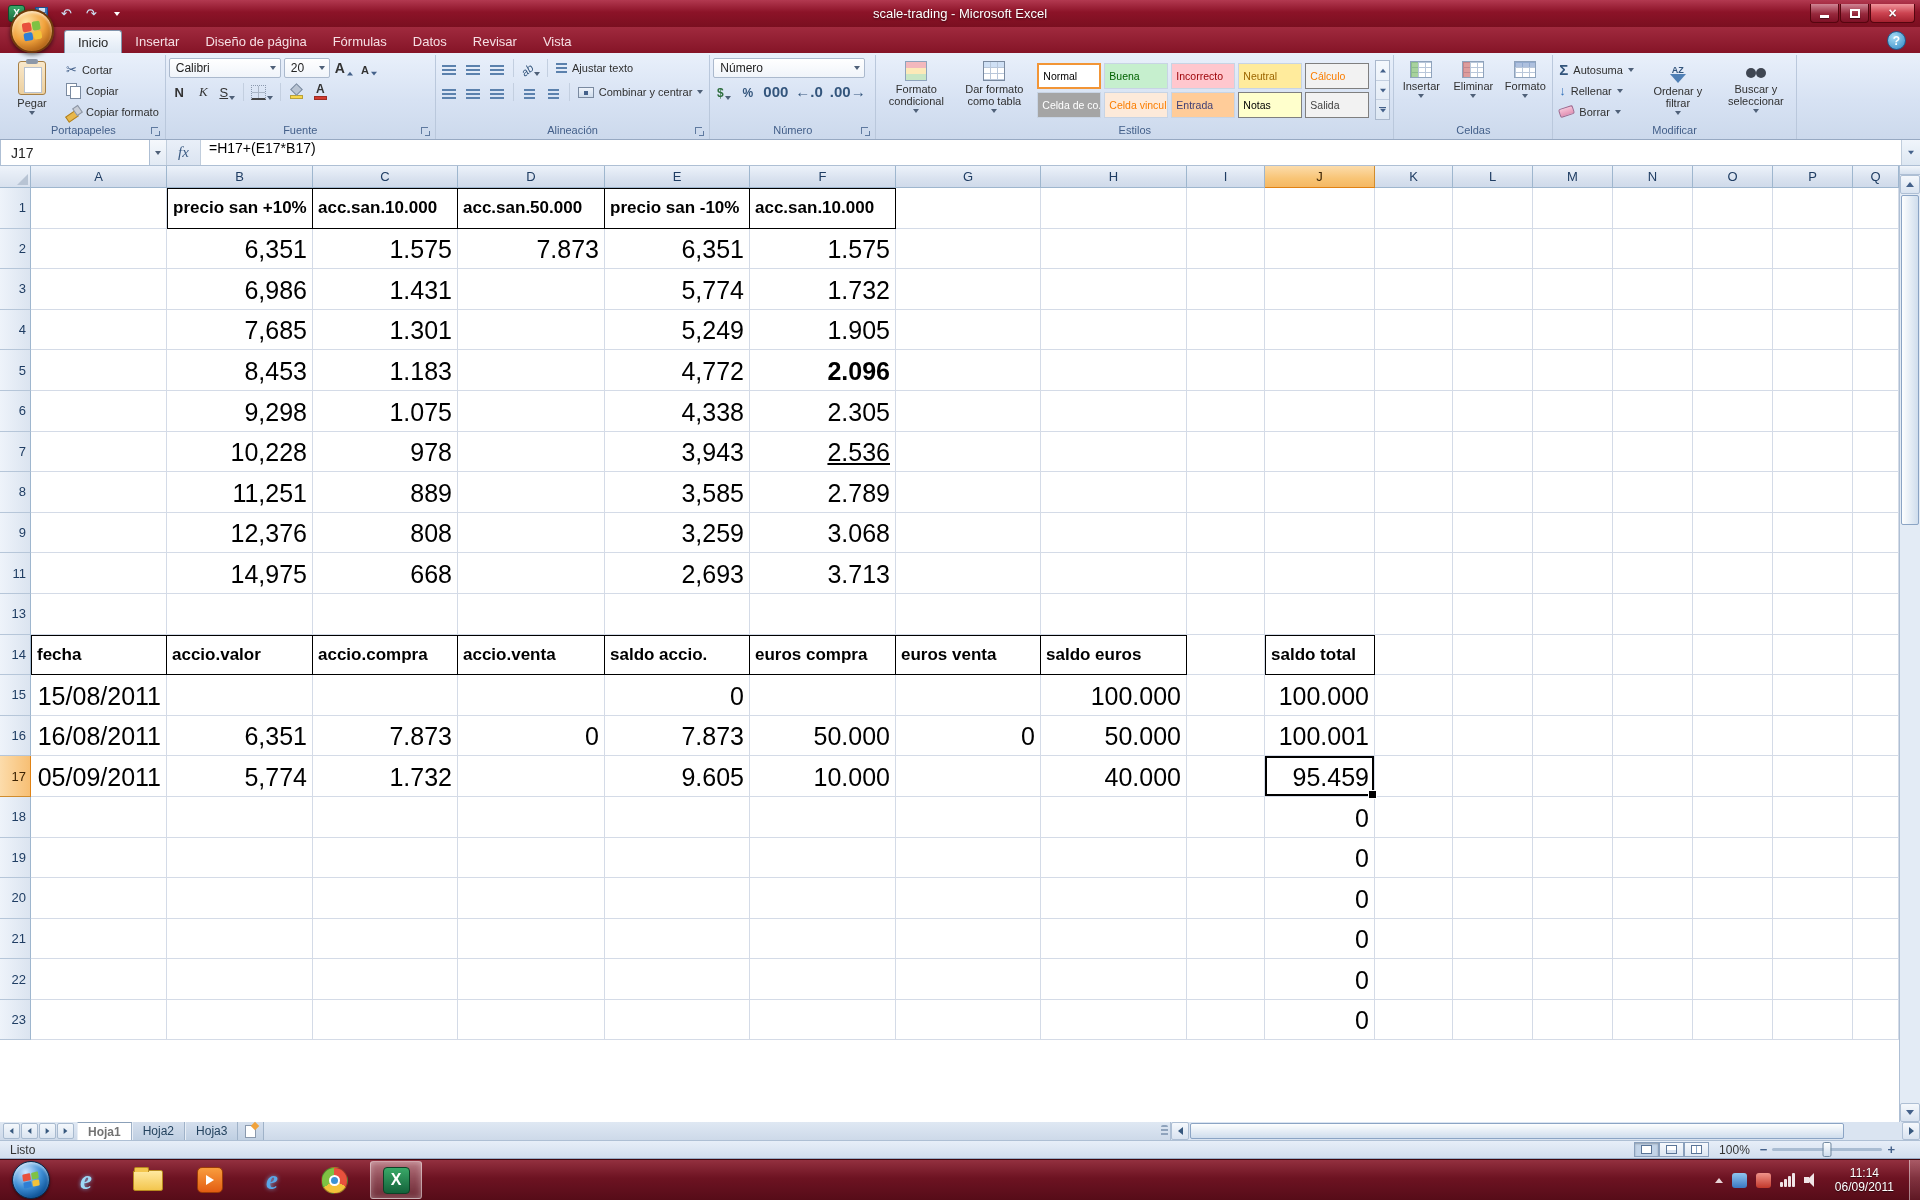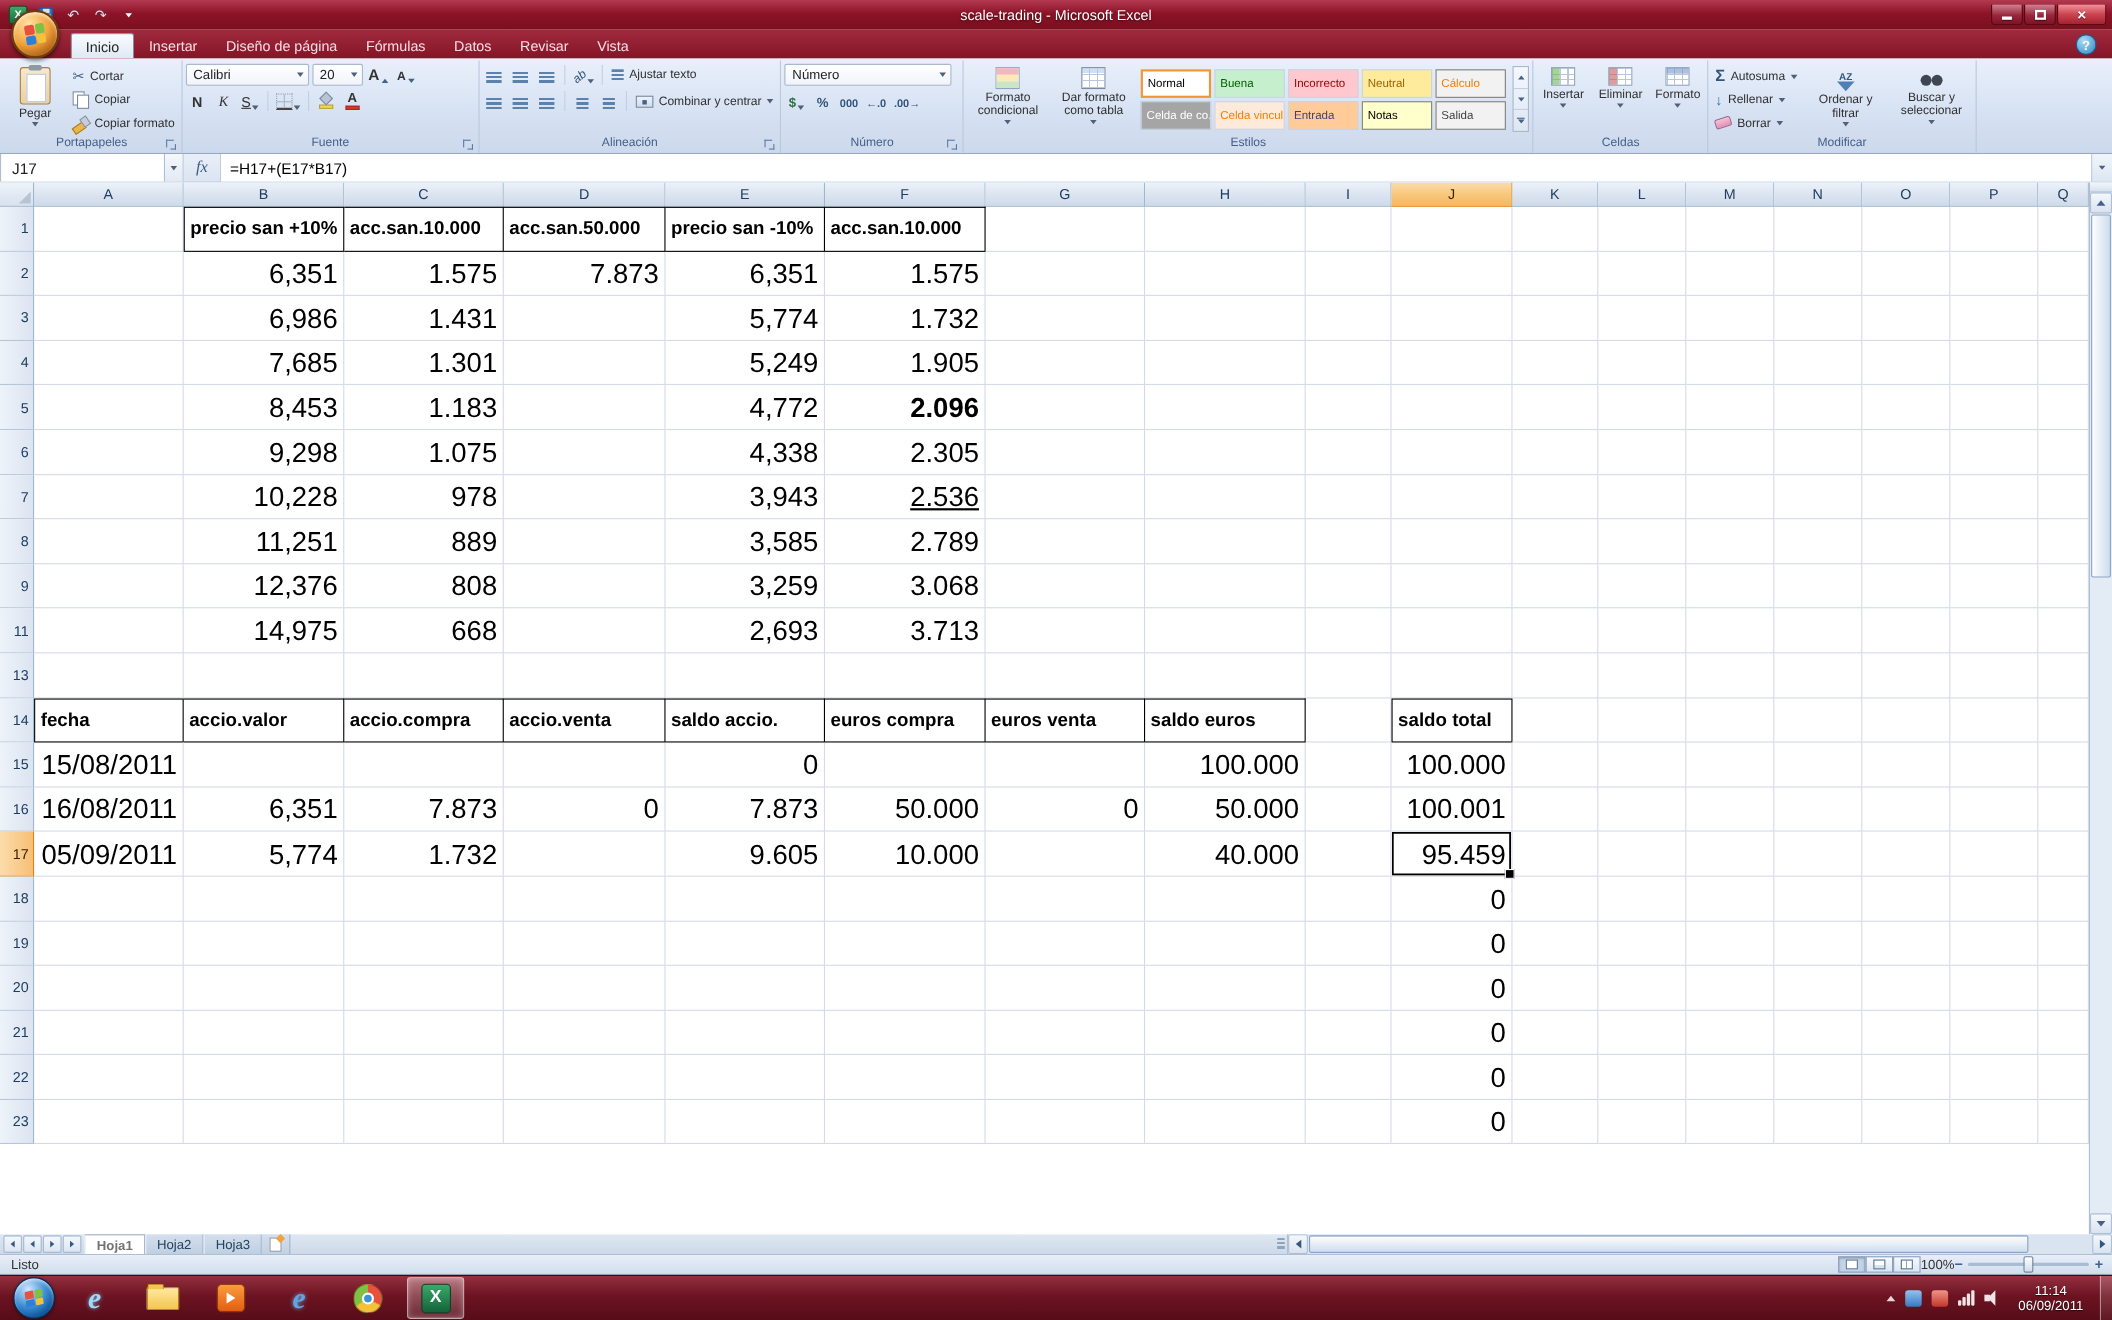--- a/index.html
+++ b/index.html
@@ -87,21 +87,21 @@
 .fcA{font-size:12px;font-weight:bold;color:#333;line-height:11px;}
 .cbar{width:13px;height:4px;display:block;border:1px solid rgba(0,0,0,.25);}
 
 .alicon{width:14px;height:11px;display:block;background:repeating-linear-gradient(to bottom,#5b81ad 0 2px,transparent 2px 4px);}
 .alicon.short{background:repeating-linear-gradient(to bottom,#5b81ad 0 2px,transparent 2px 4px);width:11px;}
 .orienticon{font-size:11px;color:#33557c;transform:rotate(-40deg);display:inline-block;font-style:italic;}
 .mergeicon{width:16px;height:11px;border:1px solid #7a8aa0;background:linear-gradient(#eef3fa,#cfdcec);position:relative;display:block;}
 .mergeicon::after{content:'';position:absolute;left:5px;top:3px;width:4px;height:4px;background:#44618a;}
 
 .numglyph{font-size:12px;font-weight:bold;color:#2e6e3e;}
-.decglyph{font-size:10px;font-weight:bold;color:#33557c;letter-spacing:0;}
+.decglyph{font-size:15px;font-weight:bold;color:#33557c;letter-spacing:0;}
 
 .cficon{width:22px;height:20px;border:1px solid #8fa3bc;display:grid;grid-template-rows:1fr 1fr 1fr;background:#fff;}
 .cficon span:nth-child(1){background:#f3b8bd;}
 .cficon span:nth-child(2){background:#fde9b8;}
 .cficon span:nth-child(3){background:#c9e6c5;}
 .tblicon{width:22px;height:20px;border:1px solid #7a8aa0;background:linear-gradient(#cfe0f5 0 26%,#ffffff 26%),#fff;position:relative;display:block;}
 .tblicon::before{content:'';position:absolute;inset:0;background:repeating-linear-gradient(to right,transparent 0 6px,#b9c7da 6px 7px);}
 .tblicon::after{content:'';position:absolute;inset:0;background:repeating-linear-gradient(to bottom,transparent 0 5px,#b9c7da 5px 6px);}
 .gallery{display:grid;grid-template-columns:repeat(5,64px);grid-auto-rows:26px;gap:3px;align-content:center;padding:0 2px;}
 .chip{font-size:10.5px;display:flex;align-items:center;padding:0 4px;border:1px solid #c8d4e4;white-space:nowrap;overflow:hidden;background:#fff;}
@@ -128,21 +128,21 @@
 .binoc::before,.binoc::after{content:'';position:absolute;top:3px;width:10px;height:10px;border-radius:50%;background:#3f4652;}
 .binoc::before{left:0;}
 .binoc::after{right:0;}
 
 
 .formulabar{height:26px;flex:0 0 26px;background:linear-gradient(#e9eff8,#dbe4f1);border-bottom:1px solid #aebfd4;display:flex;align-items:stretch;}
 .namebox{width:150px;background:#fff;border:1px solid #aebfd4;border-top:none;border-bottom:none;display:flex;align-items:center;padding-left:10px;font-size:14px;color:#222;}
 .nb-arrow{width:17px;display:flex;align-items:center;justify-content:center;border-right:1px solid #c0cddc;background:linear-gradient(#f5f8fc,#e2eaf4);}
 .fxbtn{width:34px;display:flex;align-items:center;justify-content:center;border-right:1px solid #c0cddc;}
 .fx{font-family:"Liberation Serif",serif;font-style:italic;font-size:15px;color:#3a5a82;}
-.formula-field{flex:1;background:#fff;display:flex;align-items:center;padding-left:8px;font-size:14px;color:#000;}
+.formula-field{flex:1;background:#fff;display:flex;align-items:flex-start;padding-left:8px;font-size:14px;color:#000;}
 .fb-expand{width:19px;display:flex;align-items:center;justify-content:center;background:linear-gradient(#f0f5fb,#dde7f2);border-left:1px solid #c0cddc;}
 
 
 .sheetarea{height:956px;flex:0 0 956px;position:relative;background:#fff;overflow:hidden;}
 #grid{width:1899px;}
 .colhdr-row{display:flex;height:22px;}
 .corner{width:31px;background:linear-gradient(#eef3fa,#d8e1ee);border-right:1px solid #9eb6ce;border-bottom:1px solid #9eb6ce;position:relative;}
 .corner::after{content:'';position:absolute;right:2px;bottom:2px;width:0;height:0;border-bottom:11px solid #b8c4d4;border-left:11px solid transparent;}
 .colhdr{height:22px;display:flex;align-items:center;justify-content:center;font-size:13px;color:#1f3d63;background:linear-gradient(#ecf2fa,#d9e2ef 60%,#cfdaea);border-right:1px solid #9eb6ce;border-bottom:1px solid #9eb6ce;}
 .colhdr-sel{background:linear-gradient(#fcdcab,#f8c475 60%,#f5b863);border-right:1px solid #d08c2e;border-bottom:1px solid #e08214;color:#3b2304;}
@@ -176,21 +176,21 @@
 .tabfill{flex:1;}
 .tabsplit{width:7px;background:repeating-linear-gradient(to bottom,#8fa3bc 0 2px,transparent 2px 4px);margin:3px 2px;border-radius:2px;}
 .hscroll{width:750px;display:flex;align-items:stretch;background:#dae4f1;border-left:1px solid #aebfd4;}
 .hscroll .sbtn{width:18px;height:auto;}
 .htrack{flex:1;padding:1px;}
 .hthumb{height:100%;width:92%;background:linear-gradient(#fdfefe,#cfdded);border:1px solid #8ba4c4;border-radius:2px;}
 
 
 .statusbar{height:18px;flex:0 0 18px;background:linear-gradient(#e7eef8,#d2deee);border-bottom:1px solid #98aac4;display:flex;align-items:center;font-size:12px;color:#333;}
 .statustext{margin-left:10px;}
-.sb-right{margin-left:auto;display:flex;align-items:center;padding-right:8px;}
+.sb-right{margin-left:auto;display:flex;align-items:center;gap:10px;padding-right:25px;}
 .viewbtns{display:flex;}
 .viewbtn{width:25px;height:15px;border:1px solid #8aa0bc;background:linear-gradient(#f6f9fd,#dce6f2);display:flex;align-items:center;justify-content:center;}
 .viewbtn.active{background:#c3d4e8;box-shadow:inset 0 1px 2px rgba(0,0,0,.25);}
 .vicon{width:11px;height:9px;border:1px solid #5b7597;background:#fff;display:block;}
 .vicon.v2{background:linear-gradient(#fff 60%,#d7e2f0 60%);}
 .vicon.v3{background:linear-gradient(to right,#fff 45%,#88a5c6 45%,#88a5c6 55%,#fff 55%);}
 .zoomlabel{font-size:12px;color:#333;}
 .zoomslider{display:flex;align-items:center;gap:5px;}
 .zminus,.zplus{font-size:13px;color:#44618a;font-weight:bold;line-height:1;}
 .ztrack{width:110px;height:3px;background:#a9bcd2;border-radius:2px;position:relative;}

